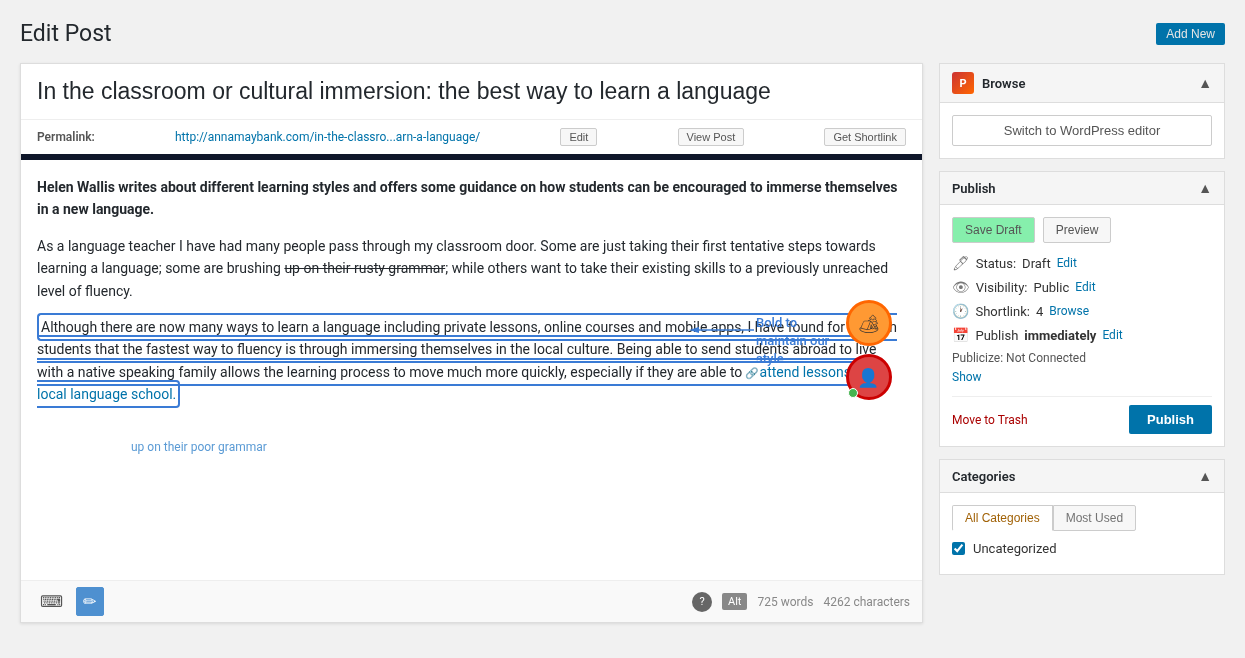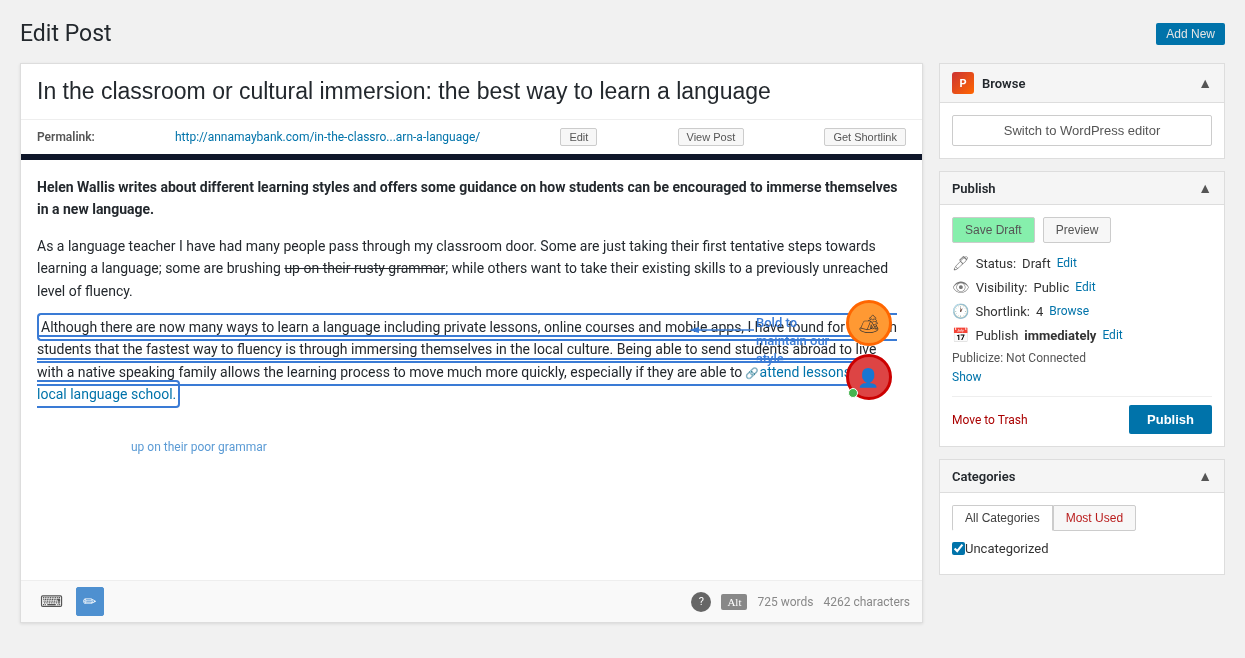--- a/index.html
+++ b/index.html
@@ -180,21 +180,20 @@
       align-items: center;
       justify-content: center;
       font-size: 11px;
     }
     .alt-badge {
       background: #888;
       color: white;
       padding: 2px 6px;
       font-size: 11px;
       border-radius: 2px;
-      font-family: Liberation Serif, serif;
     }
     
     .sidebar {
       width: 286px;
       flex-shrink: 0;
     }
     .sidebar-panel {
       background: white;
       border: 1px solid #ddd;
       margin-bottom: 12px;
@@ -303,33 +302,33 @@
       display: flex;
       gap: 0;
       margin-bottom: 10px;
     }
     .cat-tab {
       padding: 5px 12px;
       font-size: 12px;
       border: 1px solid #ccc;
       cursor: pointer;
       background: #f7f7f7;
-      color: #b91c1c;
+      color: #737373;
     }
     .cat-tab.active {
       background: white;
       border-bottom-color: white;
-      color: #404040;
+      color: #a16207;
     }
     .cat-tab:first-child { border-radius: 2px 0 0 2px; }
     .cat-tab:last-child { border-radius: 0 2px 2px 0; }
     .category-item {
       display: flex;
       align-items: center;
-      gap: 0;
+      gap: 8px;
       font-size: 13px;
       margin-bottom: 6px;
     }
     .cat-checkbox {
       accent-color: #0073aa;
     }
   </style>
 </head>
 <body>
 

